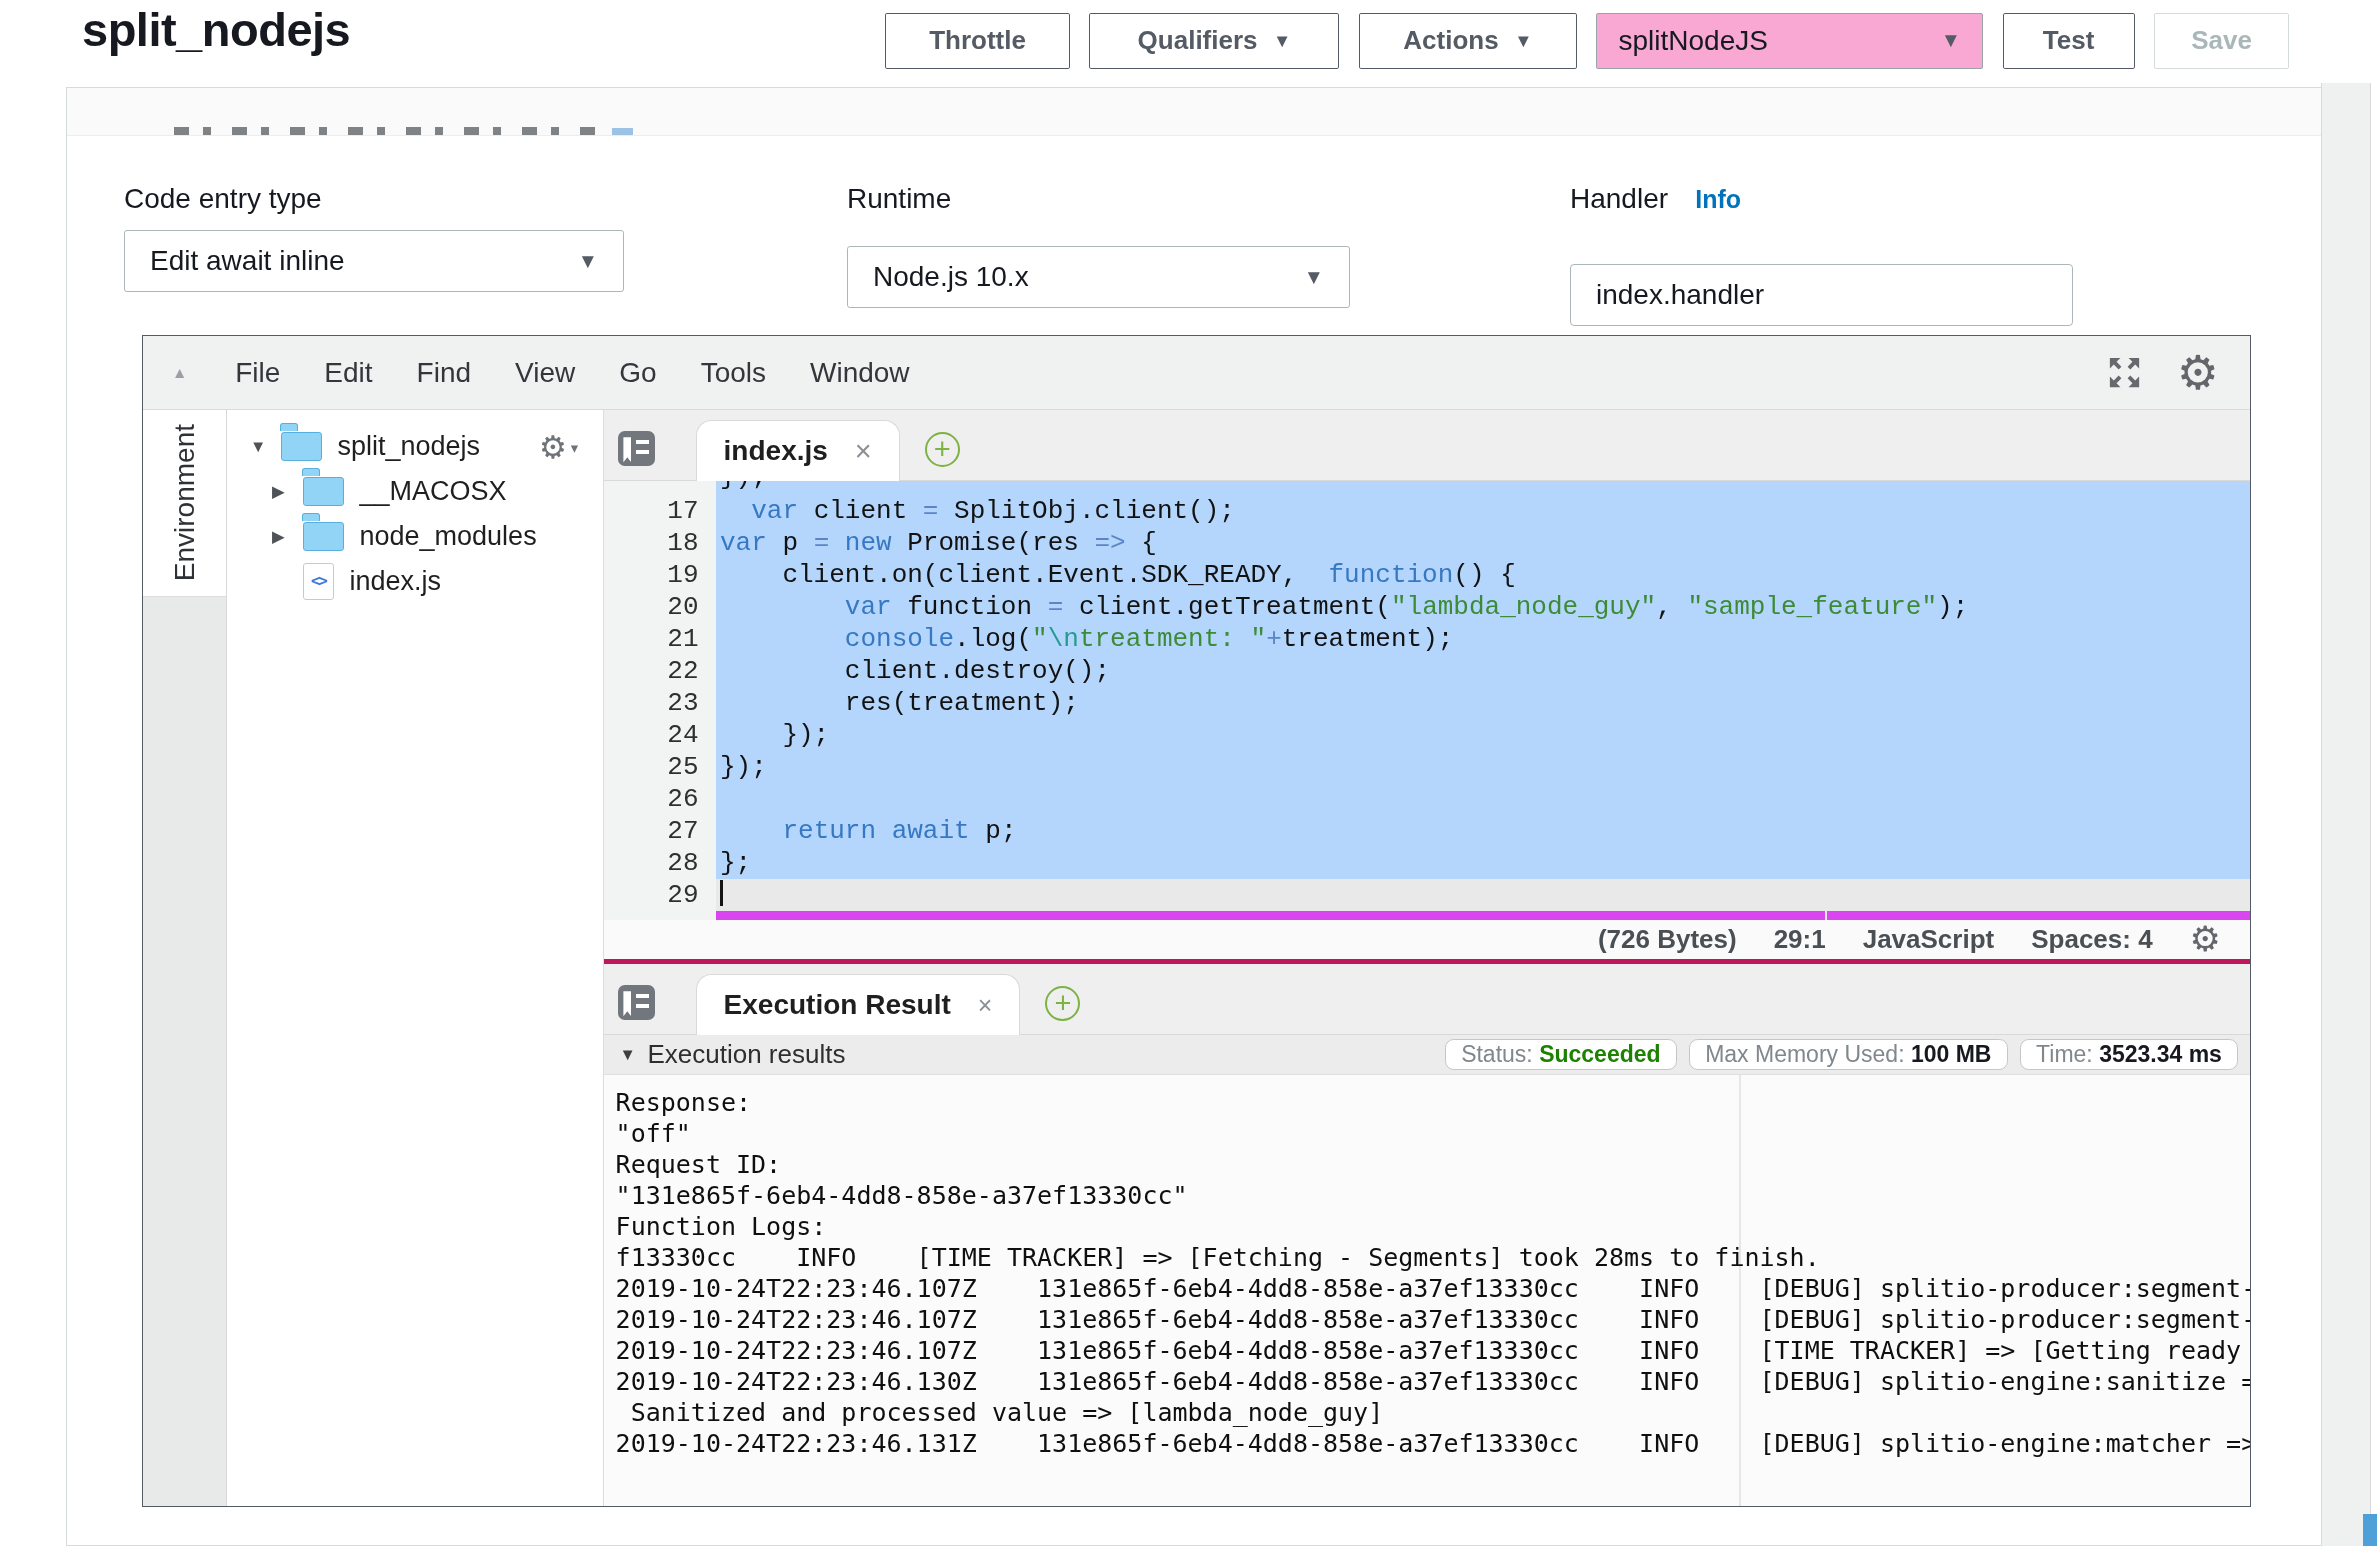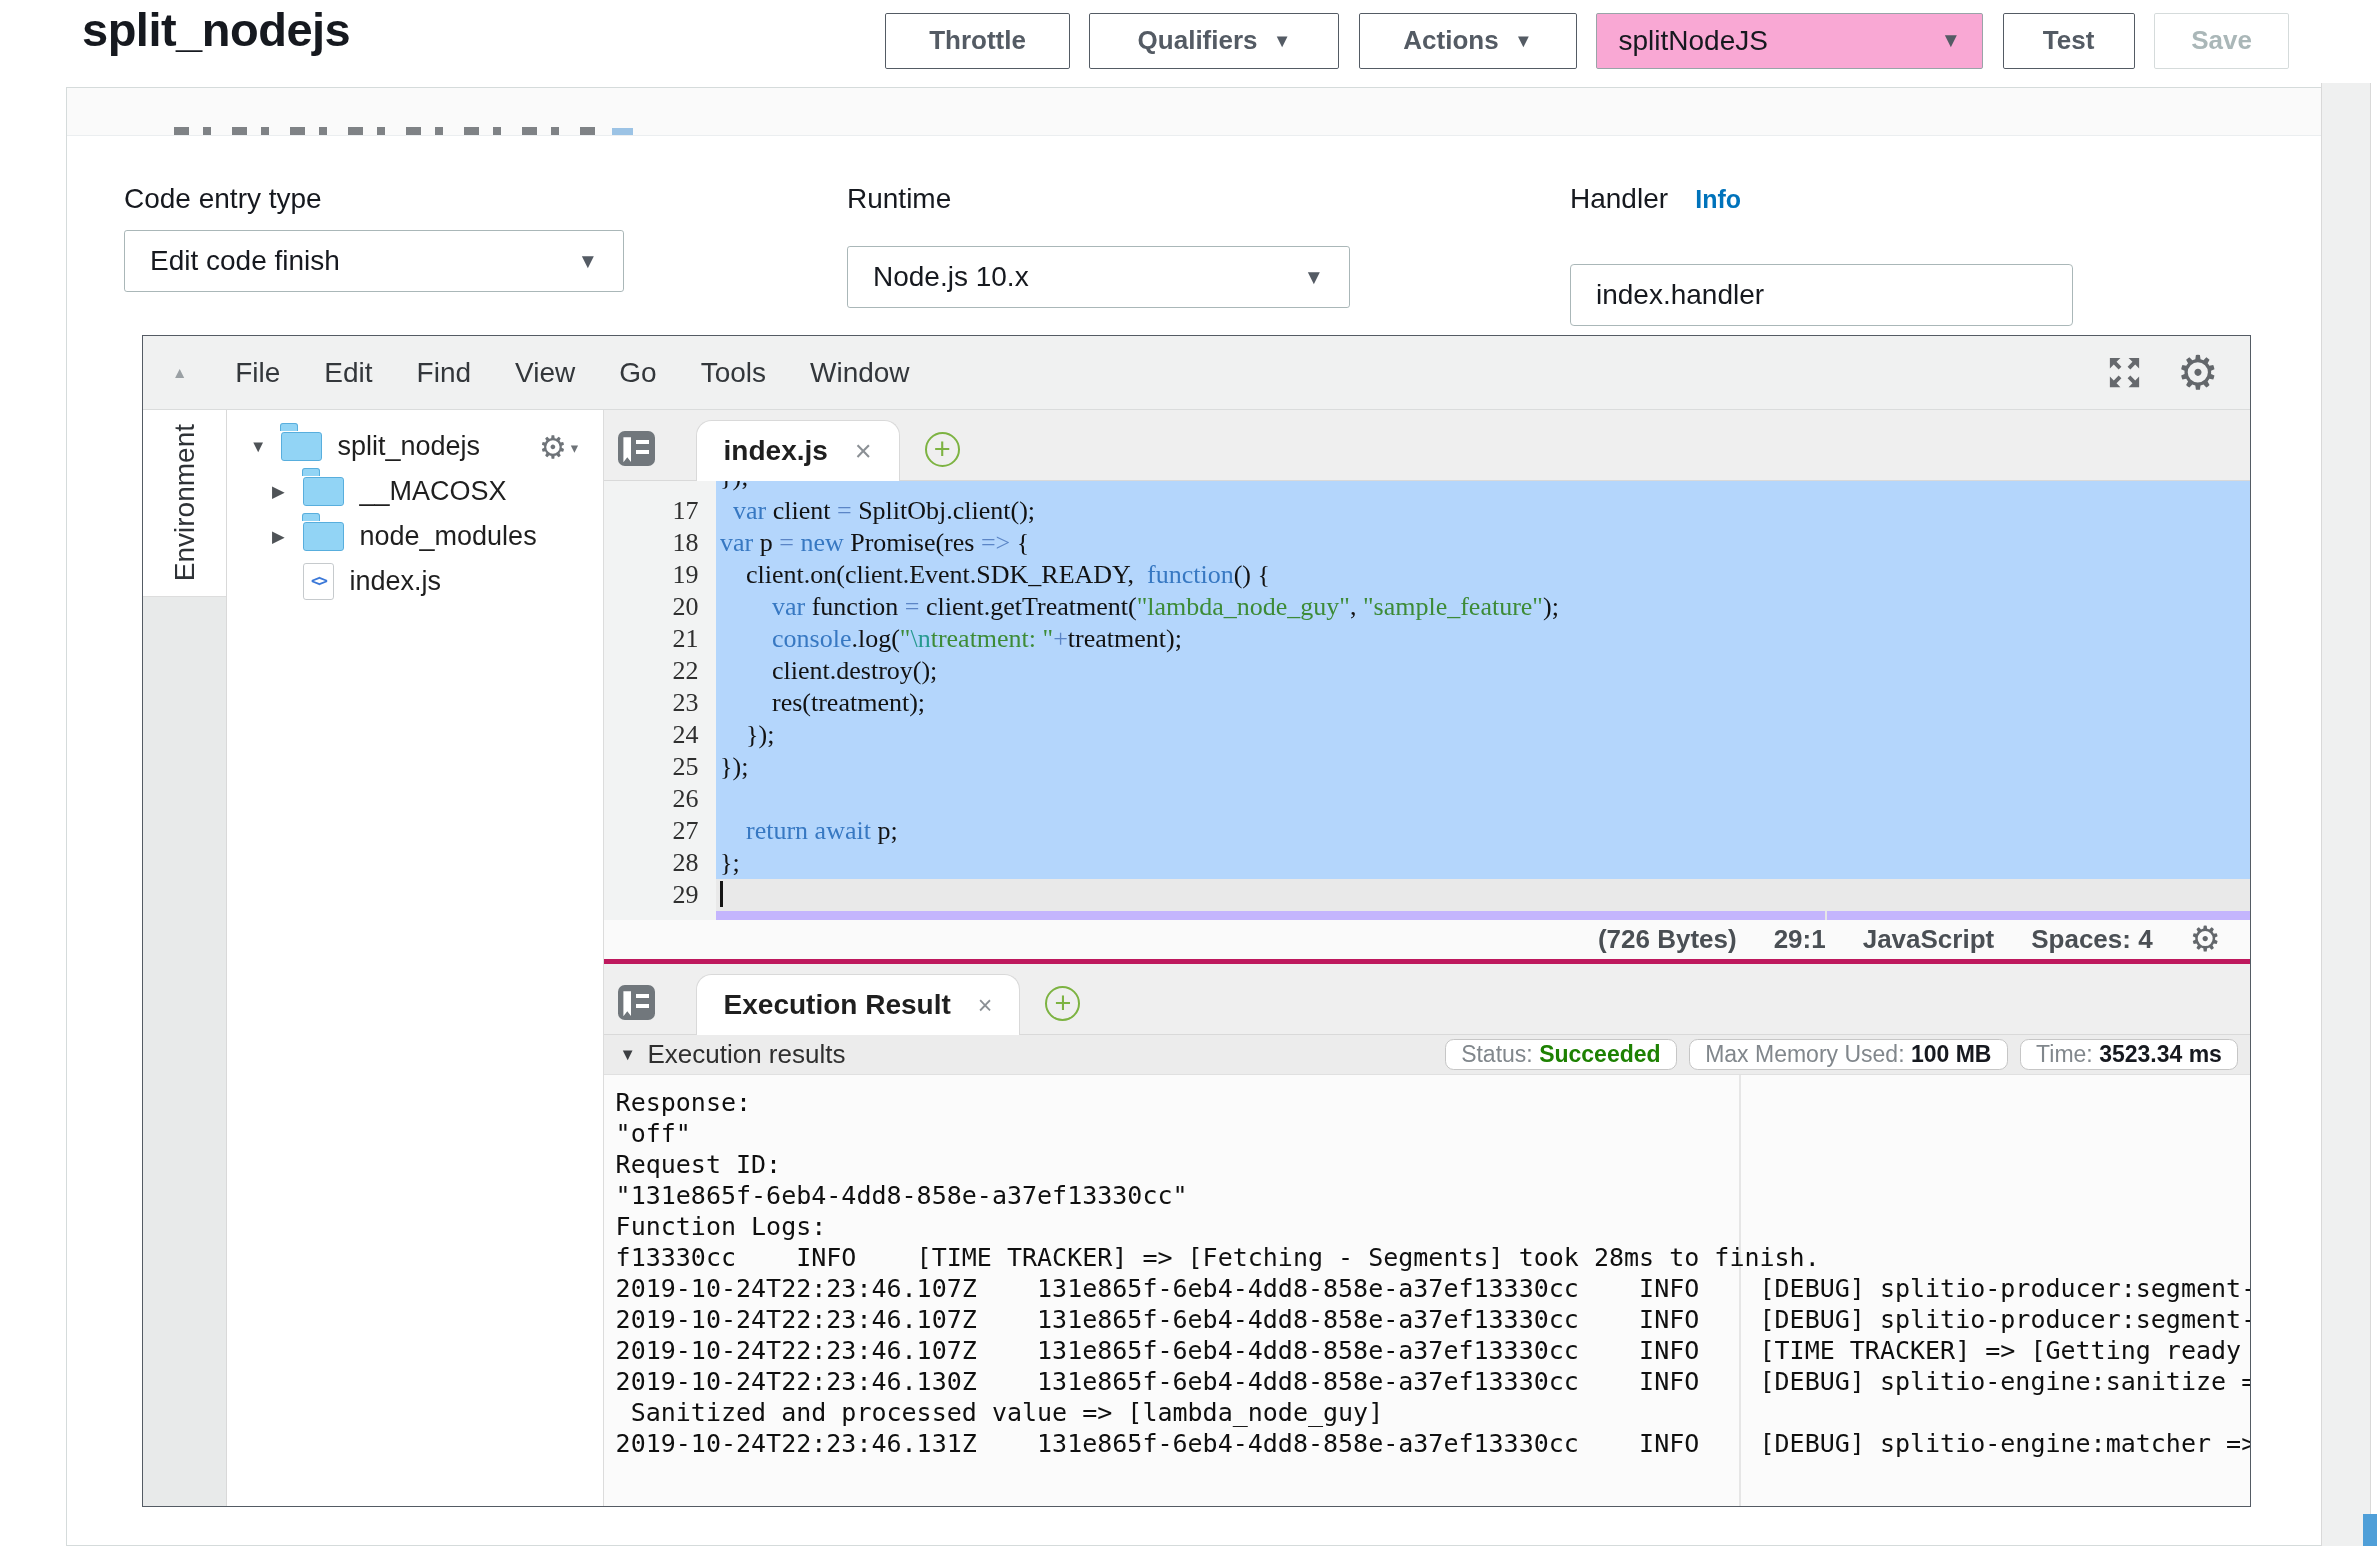--- a/index.html
+++ b/index.html
@@ -82,22 +82,22 @@
   .stack-icon::after{content:'';position:absolute;left:18.4px;right:5.8px;top:8.7px;height:19.4px;
        background:repeating-linear-gradient(180deg,#fff 0 3.9px,transparent 3.9px 9.7px);}
   .tab{height:60px;margin-left:41px;margin-bottom:-1px;background:#fff;border:1px solid #d9d9d9;border-bottom:none;
        border-radius:15.5px 15.5px 0 0;padding:0 27px;display:flex;align-items:center;gap:27px;cursor:pointer;}
   .tab-label{font-size:28px;font-weight:700;color:#1f1f1f;}
   .tab-close{font-size:29px;color:#8b9095;cursor:pointer;line-height:1;}
   .plus{width:31px;height:31px;border:2.9px solid #7db342;border-radius:50%;color:#7db342;margin:0 0 12.6px 25px;
        display:flex;align-items:center;justify-content:center;font-size:29px;line-height:1;cursor:pointer;flex:none;}
 
   
-  .code-area{height:439px;flex:none;position:relative;background:#c4b5fd;overflow:hidden;
-       font-family:Liberation Serif, serif;font-size:26px;}
+  .code-area{height:439px;flex:none;position:relative;background:#d946ef;overflow:hidden;
+       font-family:Liberation Mono, monospace;font-size:26px;}
   .gutter-col{position:absolute;left:0;top:0;bottom:0;width:112px;background:#f2f3f3;z-index:0;}
   .pm{position:absolute;top:0;bottom:0;width:1.9px;background:#e6e6e6;z-index:1;}
   .pm-code{left:1221px;}
   .code-lines{position:absolute;left:0;top:0;right:0;padding-top:0;z-index:2;}
   .crow{display:flex;height:32px;line-height:32px;position:relative;}
   .crow.partial{height:13.6px;}
   .lno{flex:0 0 112px;box-sizing:border-box;padding-right:17.5px;text-align:right;color:#2f2f2f;}
   .ctext-wrap{flex:1;min-width:0;padding-left:4px;white-space:pre;overflow:hidden;}
   .crow.sel .ctext-wrap{background:#b4d6fc;}
   .crow.active .ctext-wrap{background:#e9e9e9;}
@@ -169,21 +169,21 @@
 
   <div class="card">
     <div class="card-top">
       <div class="frag"></div>
       <div class="frag-blue"></div>
     </div>
 
     <div class="fgroup g1">
       <div class="flabel">Code entry type</div>
       <div class="fcontrol w515" style="left:0;">
-        <span>Edit code finish</span>
+        <span>Edit await inline</span>
         <span class="dd">▼</span>
       </div>
     </div>
     <div class="fgroup g2">
       <div class="flabel">Runtime</div>
       <div class="fcontrol w518" style="left:0;margin-top:16px;">
         <span>Node.js 10.x</span>
         <span class="dd">▼</span>
       </div>
     </div>

